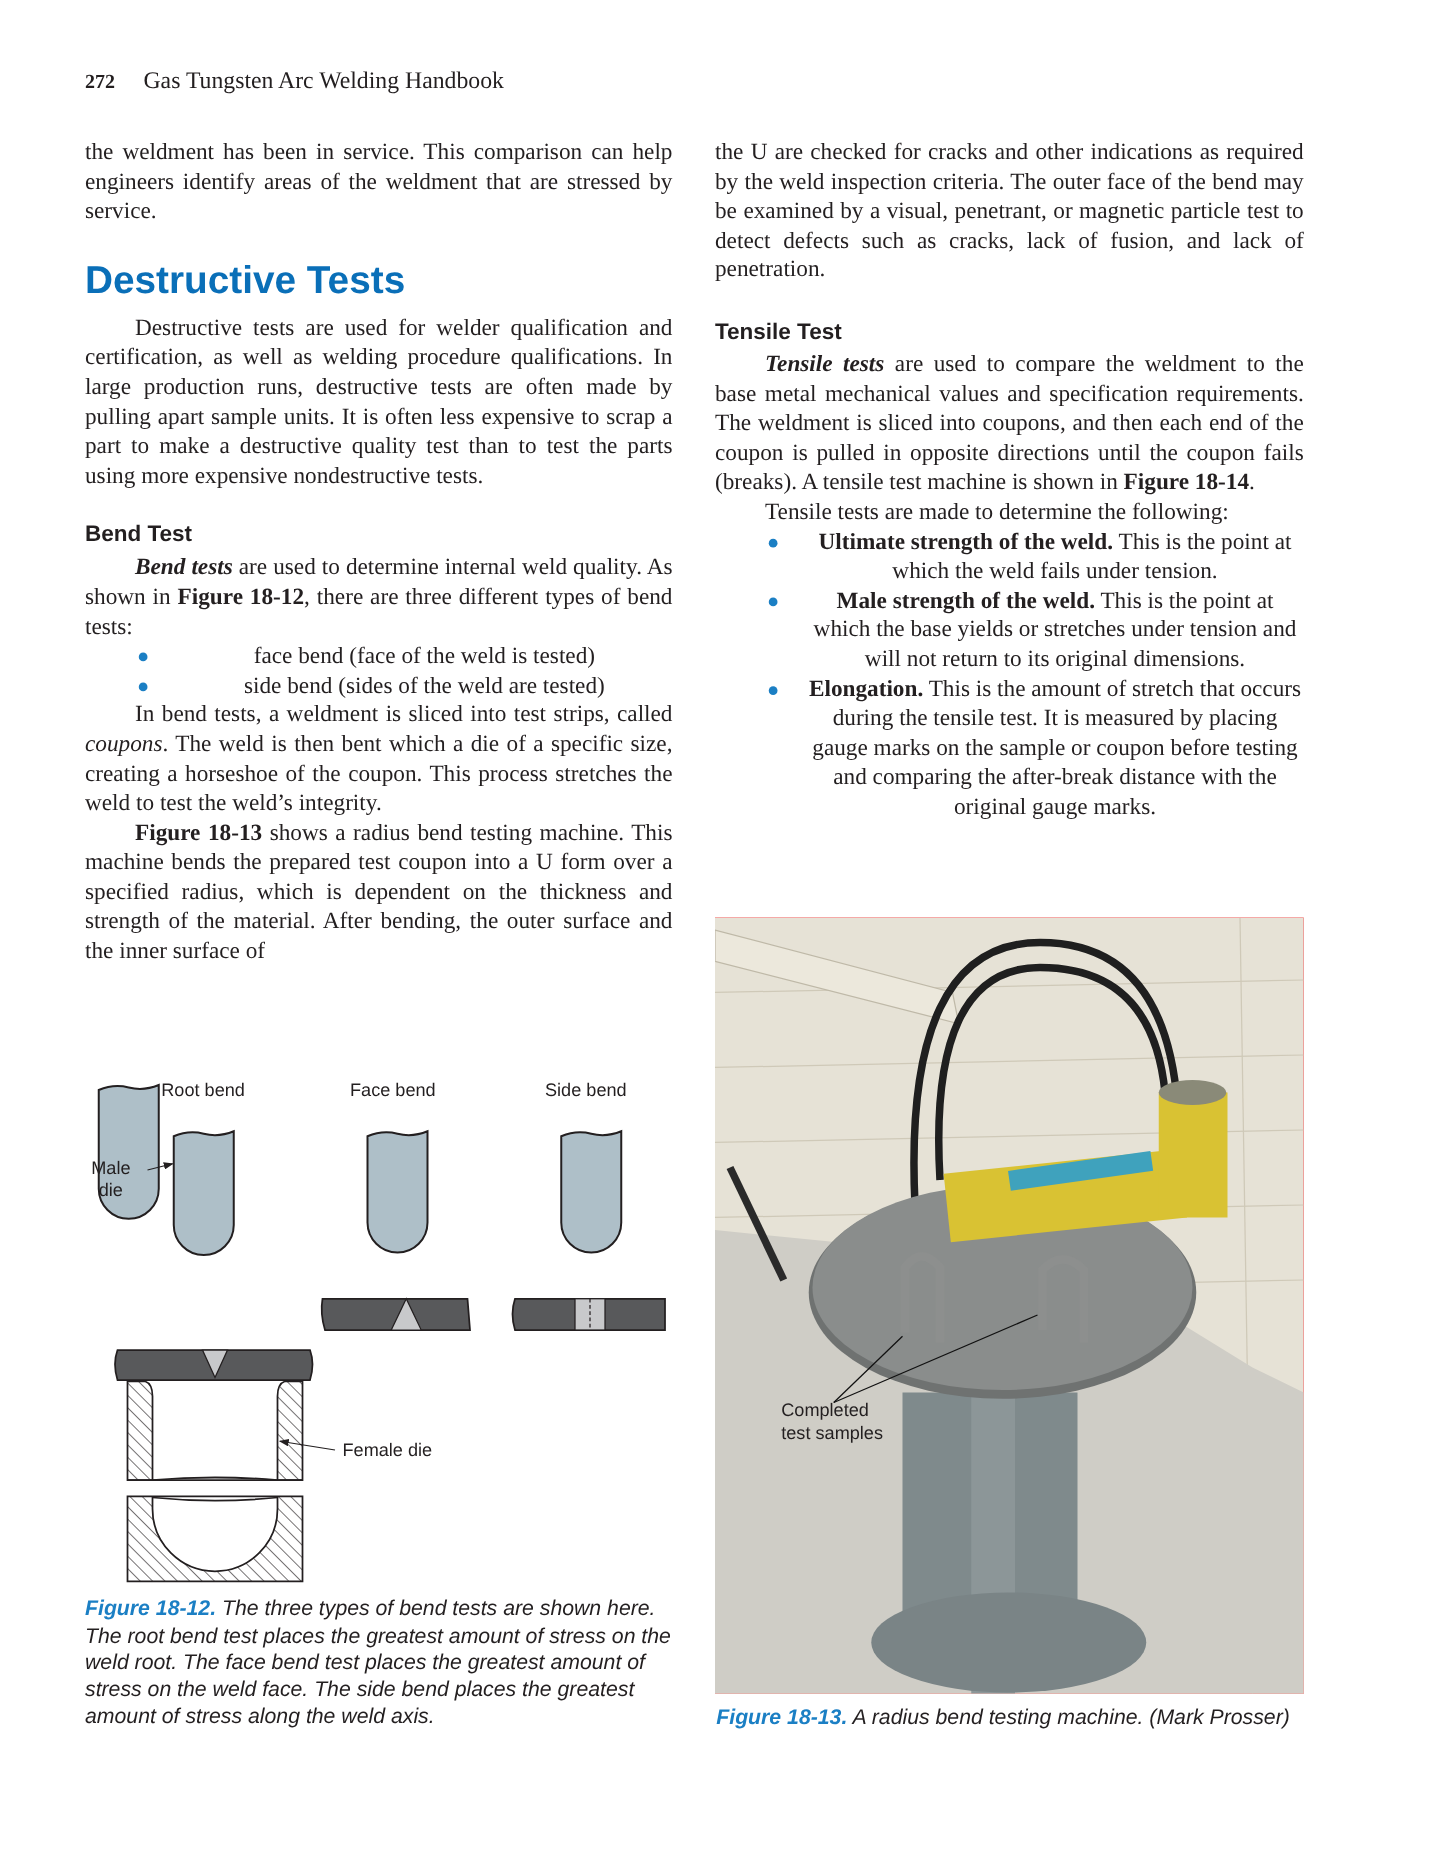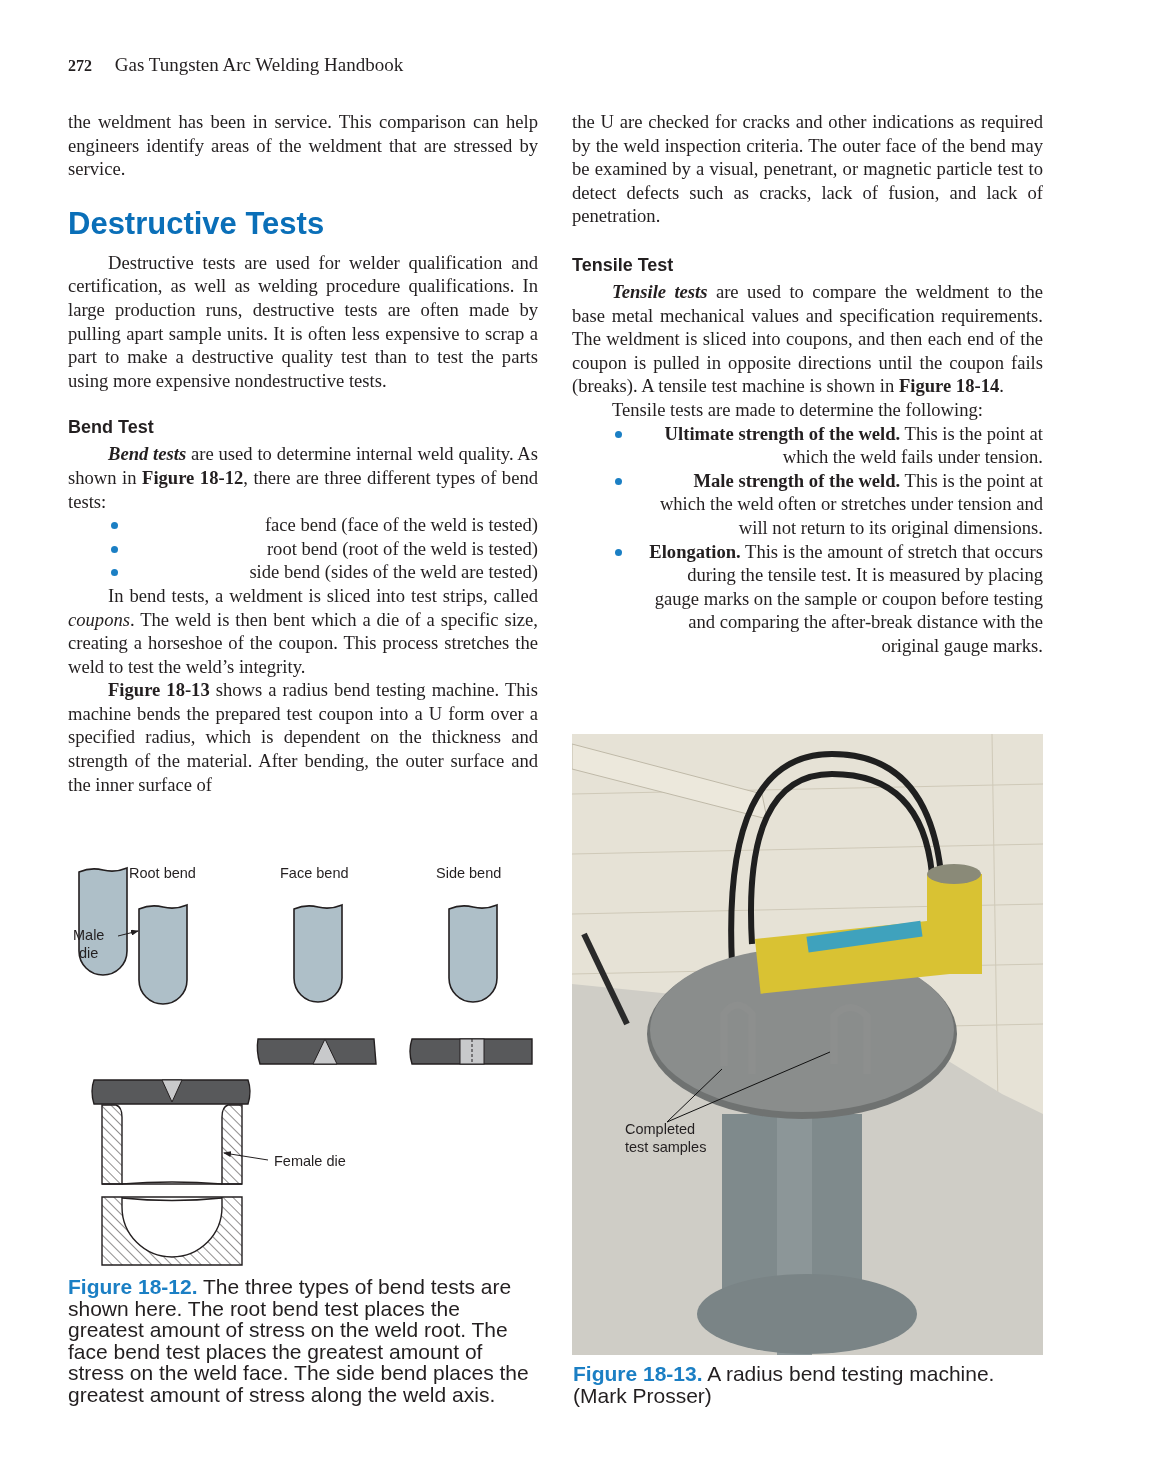--- a/index.html
+++ b/index.html
@@ -8,28 +8,28 @@
   .running-head { position: absolute; left: 68px; top: 54px; font-size: 19px; }
   .running-head .pgnum { font-weight: bold; font-size: 16px; margin-right: 18px; }
   .col { position: absolute; top: 110px; font-size: 18.6px; line-height: 23.6px; }
   .col-left { left: 68px; width: 470px; }
   .col-right { left: 572px; width: 471px; }
   p { margin: 0; text-align: justify; }
   p.indent { text-indent: 40px; }
   h1 { font-family: "Liberation Sans", "DejaVu Sans", sans-serif; color: #0a6fb8; font-size: 31px; font-weight: bold; margin: 28px 0 12px 0; line-height: 30px; }
   h2 { font-family: "Liberation Sans", "DejaVu Sans", sans-serif; color: #231f20; font-size: 18px; font-weight: bold; margin: 22px 0 2px 0; line-height: 26px; }
   ul.bullets { list-style: none; margin: 0; padding: 0 0 0 40px; }
-  ul.bullets li { position: relative; padding-left: 33px; text-align: right; }
+  ul.bullets li { position: relative; padding-left: 33px; text-align: center; }
   ul.bullets li::before { content: ""; position: absolute; left: 3px; top: 9px; width: 7px; height: 7px; border-radius: 50%; background: #1b7fc4; }
   .ital { font-style: italic; }
   .bolditalic { font-weight: bold; font-style: italic; }
   .bold { font-weight: bold; }
   .figure-diagram { position: absolute; left: 68px; top: 855px; width: 480px; height: 420px; }
   .diag-label { position: absolute; font-family: "Liberation Sans", "DejaVu Sans", sans-serif; font-size: 14.5px; color: #231f20; }
-  .caption { position: absolute; font-family: "Liberation Sans", "DejaVu Sans", sans-serif; font-size: 21px; line-height: 21.6px; color: #231f20; }
+  .caption { position: absolute; font-family: "Liberation Sans", "DejaVu Sans", sans-serif; font-size: 17px; line-height: 21.6px; color: #231f20; font-style: italic; }
   .caption .fig-label { color: #1b7fc4; font-weight: bold; }
   .caption-left { left: 68px; top: 1276px; width: 470px; }
   .caption-right { left: 573px; top: 1363px; width: 480px; }
   .photo { position: absolute; left: 572px; top: 734px; width: 471px; height: 621px; overflow: hidden; background: #ef4444; }
   .photo-label { position: absolute; left: 53px; top: 386px; font-family: "Liberation Sans", "DejaVu Sans", sans-serif; font-size: 14.5px; line-height: 18px; color: #231f20; }
 </style>
 </head>
 <body>
 
 <div class="running-head serif">
@@ -40,36 +40,35 @@
 <div class="col col-left serif">
   <p>the weldment has been in service. This comparison can help engineers identify areas of the weldment that are stressed by service.</p>
 
   <h1>Destructive Tests</h1>
   <p class="indent">Destructive tests are used for welder qualification and certification, as well as welding procedure qualifications. In large production runs, destructive tests are often made by pulling apart sample units. It is often less expensive to scrap a part to make a destructive quality test than to test the parts using more expensive nondestructive tests.</p>
 
   <h2>Bend Test</h2>
   <p class="indent"><span class="bolditalic">Bend tests</span><span> are used to determine internal weld quality. As shown in </span><span class="bold">Figure 18-12</span><span>, there are three different types of bend tests:</span></p>
   <ul class="bullets">
     <li>face bend (face of the weld is tested)</li>
-    <li>root bend (root of the weld is tested)</li>
     <li>side bend (sides of the weld are tested)</li>
   </ul>
   <p class="indent"><span>In bend tests, a weldment is sliced into test strips, called </span><span class="ital">coupons</span><span>. The weld is then bent which a die of a specific size, creating a horseshoe of the coupon. This process stretches the weld to test the weld’s integrity.</span></p>
   <p class="indent"><span class="bold">Figure 18-13</span><span> shows a radius bend testing machine. This machine bends the prepared test coupon into a U form over a specified radius, which is dependent on the thickness and strength of the material. After bending, the outer surface and the inner surface of</span></p>
 </div>
 
 <div class="col col-right serif">
   <p>the U are checked for cracks and other indications as required by the weld inspection criteria. The outer face of the bend may be examined by a visual, penetrant, or magnetic particle test to detect defects such as cracks, lack of fusion, and lack of penetration.</p>
 
   <h2 style="margin-top:24px">Tensile Test</h2>
   <p class="indent"><span class="bolditalic">Tensile tests</span><span> are used to compare the weldment to the base metal mechanical values and specification requirements. The weldment is sliced into coupons, and then each end of the coupon is pulled in opposite directions until the coupon fails (breaks). A tensile test machine is shown in </span><span class="bold">Figure 18-14</span><span>.</span></p>
   <p class="indent">Tensile tests are made to determine the following:</p>
   <ul class="bullets">
     <li><span class="bold">Ultimate strength of the weld.</span><span> This is the point at which the weld fails under tension.</span></li>
-    <li><span class="bold">Male strength of the weld.</span><span> This is the point at which the weld often or stretches under tension and will not return to its original dimensions.</span></li>
+    <li><span class="bold">Male strength of the weld.</span><span> This is the point at which the base yields or stretches under tension and will not return to its original dimensions.</span></li>
     <li><span class="bold">Elongation.</span><span> This is the amount of stretch that occurs during the tensile test. It is measured by placing gauge marks on the sample or coupon before testing and comparing the after-break distance with the original gauge marks.</span></li>
   </ul>
 </div>
 
 <div class="figure-diagram">
   <svg width="480" height="420" viewBox="0 0 480 420">
     <defs>
       <pattern id="hatch" patternUnits="userSpaceOnUse" width="7" height="7" patternTransform="rotate(-45)">
         <line x1="0" y1="0" x2="0" y2="7" stroke="#231f20" stroke-width="1"></line>
       </pattern>

